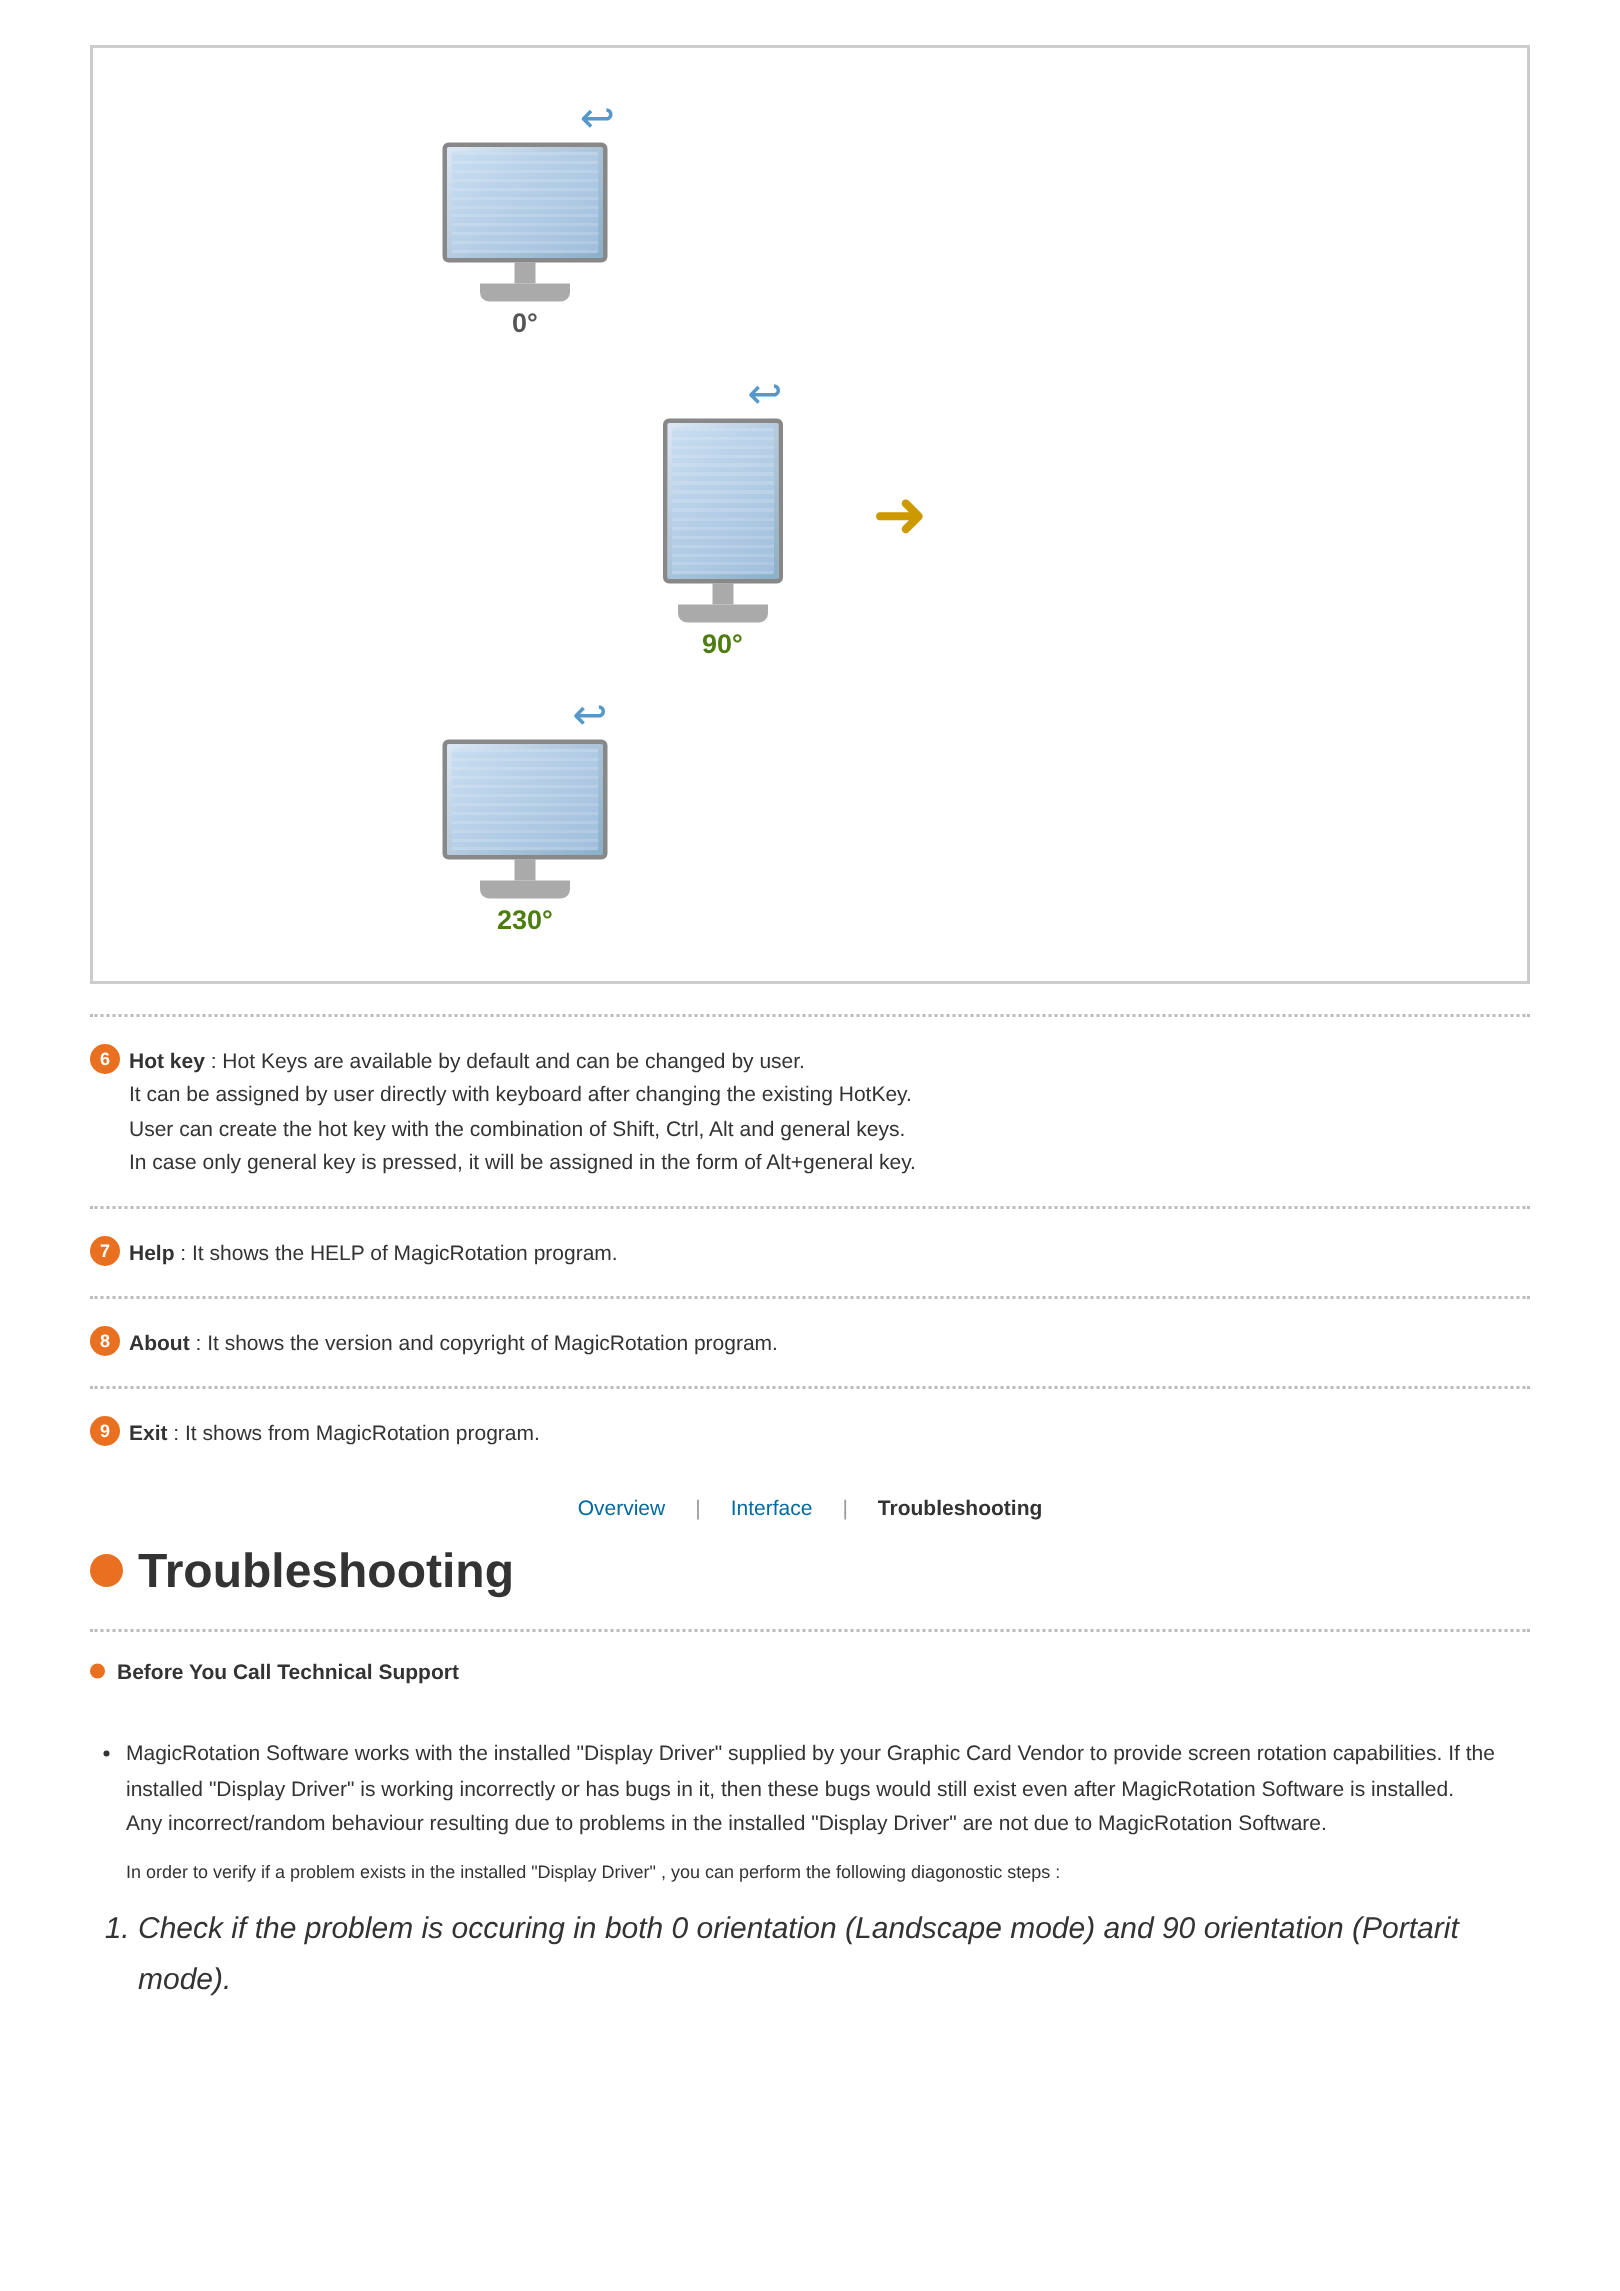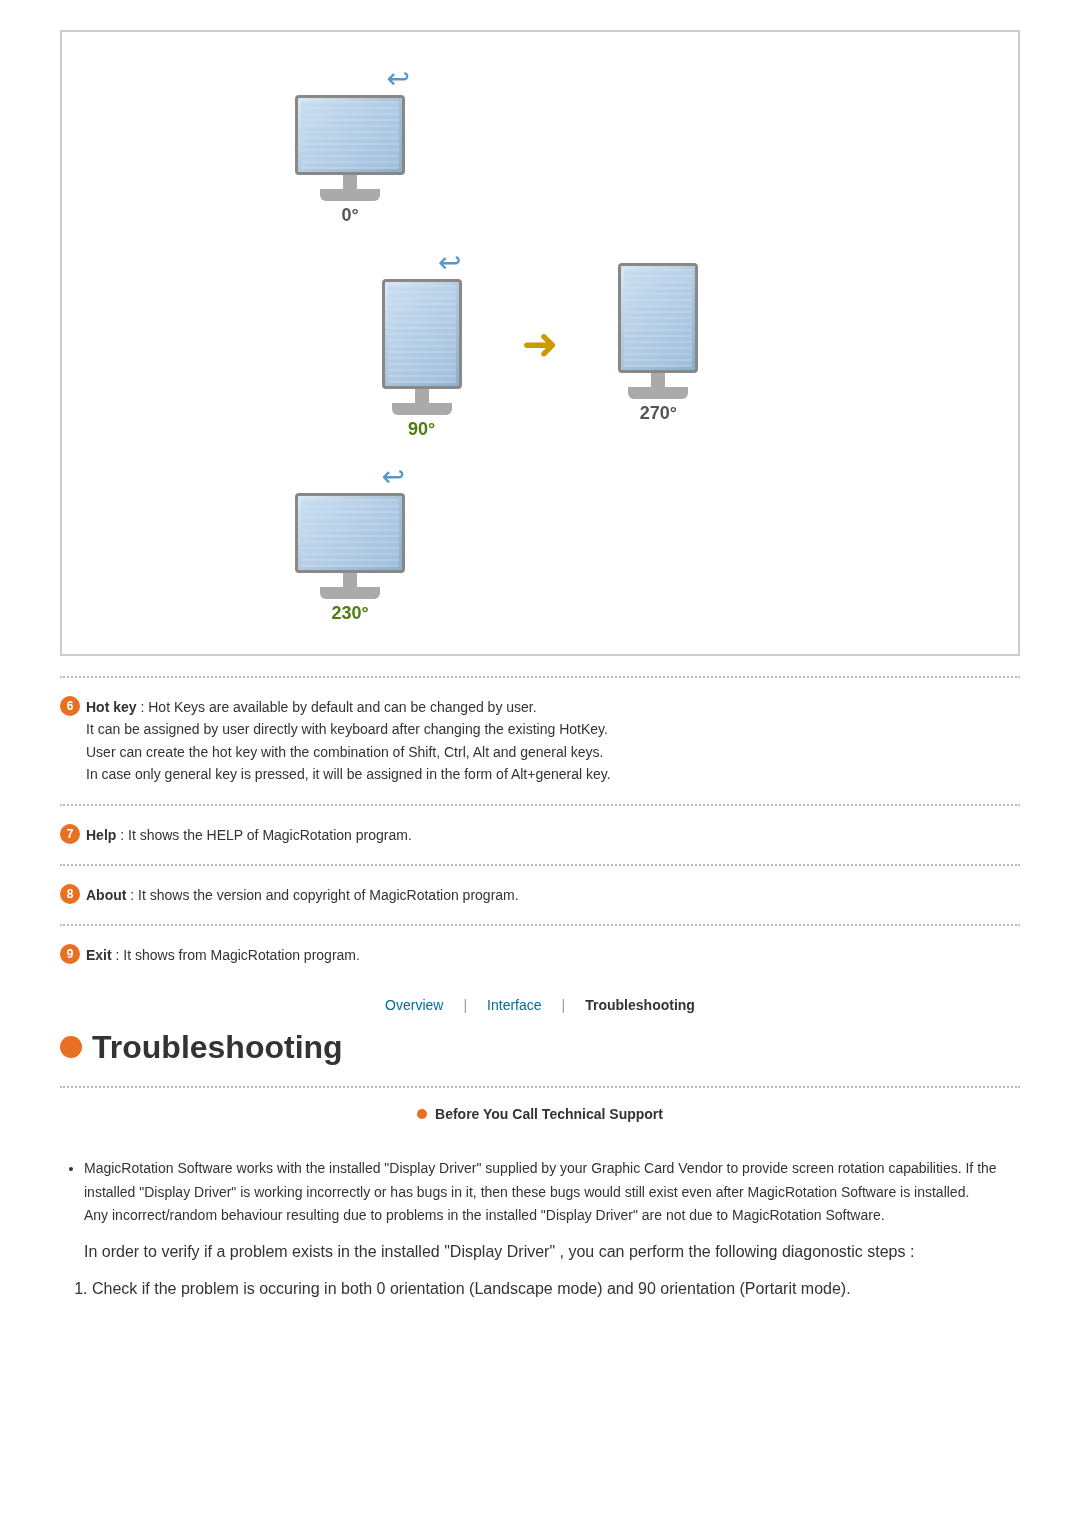--- a/index.html
+++ b/index.html
@@ -123,47 +123,47 @@
       margin-right: 8px;
       flex-shrink: 0;
     }
 
     .subsection-title {
       display: flex;
       align-items: center;
       font-weight: bold;
       font-size: 14px;
       margin-bottom: 12px;
-      justify-content: center;
     }
 
     .bullet-list {
       list-style: disc;
       padding-left: 24px;
       line-height: 1.7;
       font-size: 14px;
     }
     .bullet-list li {
       margin-bottom: 10px;
       margin-top: 35px;
     }
 
     .ordered-list {
       list-style: decimal;
       padding-left: 32px;
       line-height: 1.7;
-      font-size: 16px;
+      font-size: 20px;
       margin-top: 8px;
+      font-style: italic;
     }
     .ordered-list li {
       margin-bottom: 6px;
     }
 
     .paragraph {
-      font-size: 16px;
+      font-size: 12px;
       line-height: 1.7;
       margin: 10px 0 10px 24px;
     }
 
     
     .top-diagram {
       border: 2px solid #ccc;
       padding: 30px 40px;
       margin-bottom: 20px;
       display: flex;
@@ -241,28 +241,20 @@
         <div class="monitor-screen portrait">
           <div class="monitor-screen-content"></div>
         </div>
         <div class="monitor-stand-neck"></div>
         <div class="monitor-stand-base"></div>
         <div class="deg-text deg-orange">90°</div>
       </div>
 
       <div class="arrow-block">➜</div>
 
-      <div class="monitor-unit">
-        <div class="monitor-screen portrait">
-          <div class="monitor-screen-content"></div>
-        </div>
-        <div class="monitor-stand-neck"></div>
-        <div class="monitor-stand-base"></div>
-        <div class="deg-text deg-dark">270°</div>
-      </div>
     </div>
 
     <div class="diag-row" style="justify-content:flex-start; padding-left:80px; margin-top:10px;">
       <div class="monitor-unit">
         <div style="display:flex; align-items:flex-start; justify-content:flex-end; width:100%;">
           <span style="font-size:28px; color:#5599cc;">↩</span>
         </div>
         <div class="monitor-screen">
           <div class="monitor-screen-content"></div>
         </div>

